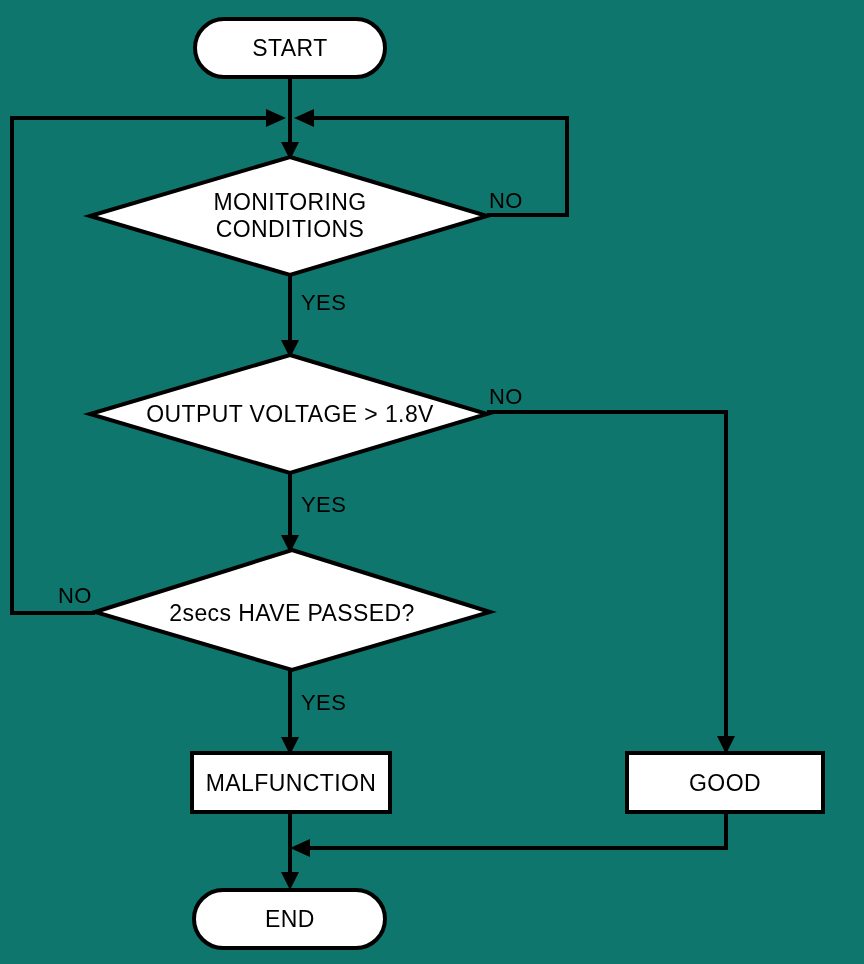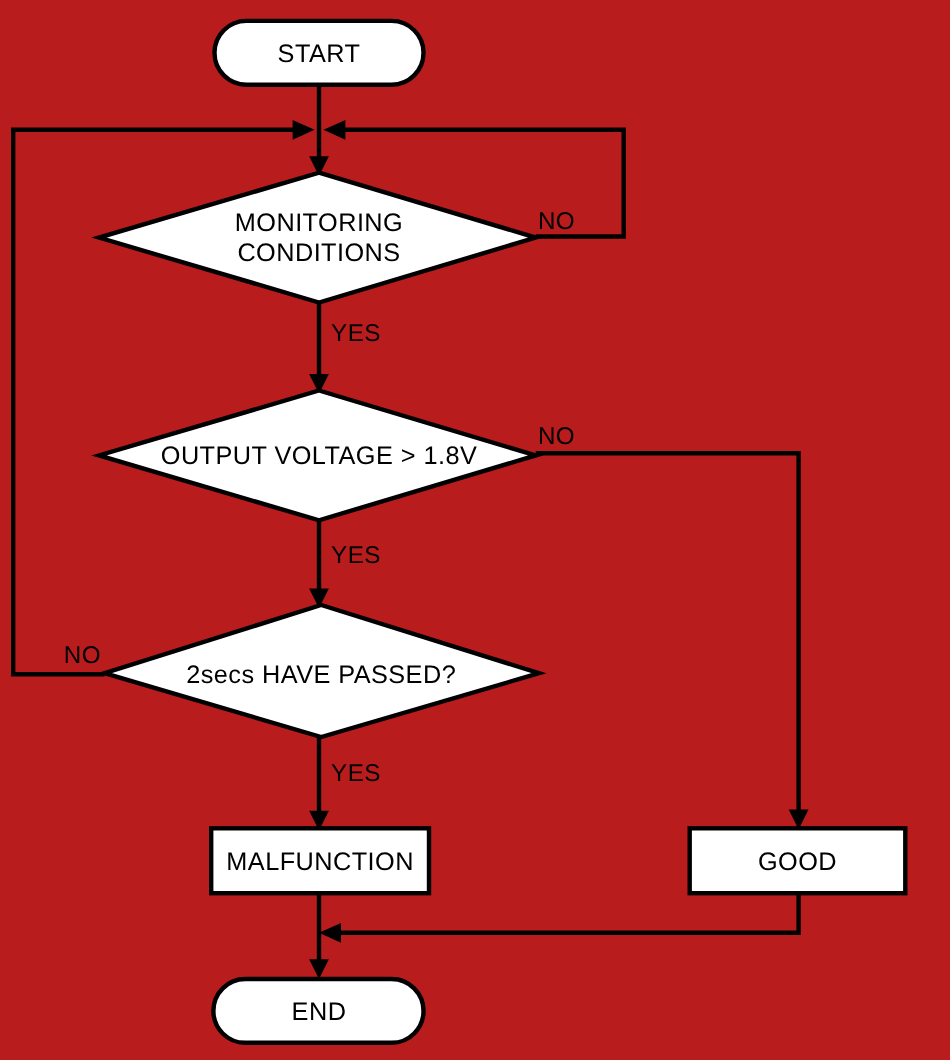--- a/index.html
+++ b/index.html
@@ -11,21 +11,21 @@
   body {
     width: 864px;
     height: 964px;
     font-family: "Liberation Sans", sans-serif;
     overflow: hidden;
   }
   #flowchart-root {
     position: relative;
     width: 864px;
     height: 964px;
-    background: #b91c1c;
+    background: #0f766e;
   }
   svg.diagram {
     display: block;
     width: 864px;
     height: 964px;
   }
   .shape-stroke {
     fill: #ffffff;
     stroke: #000000;
     stroke-width: 4;

